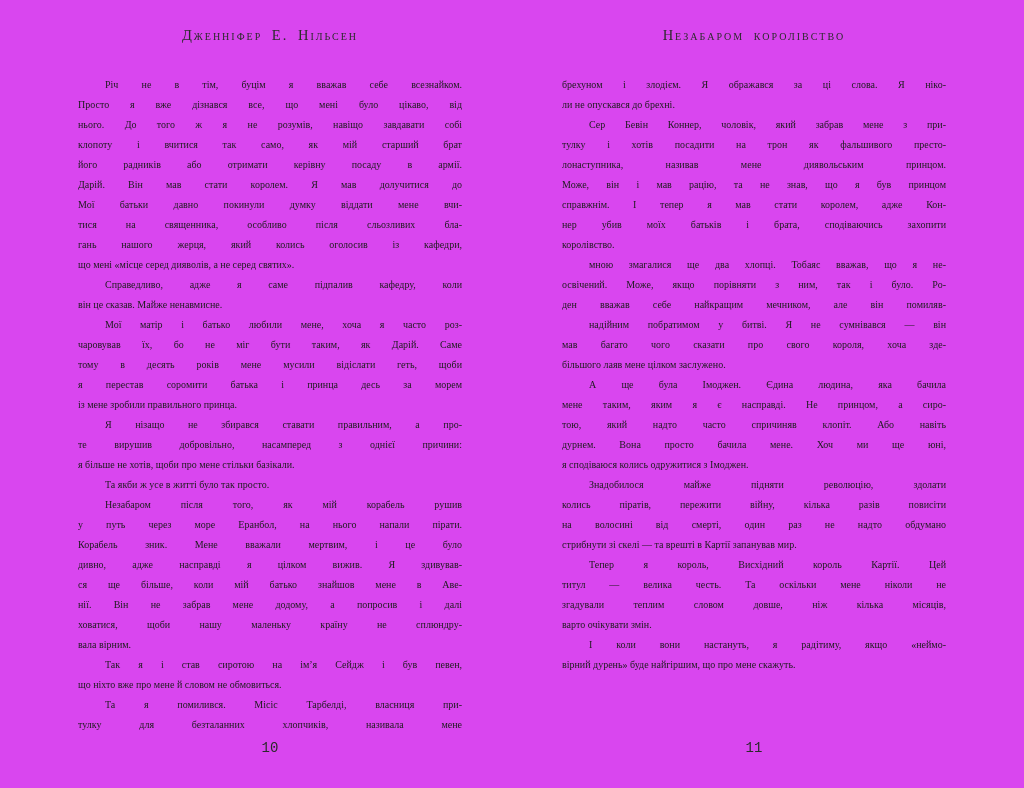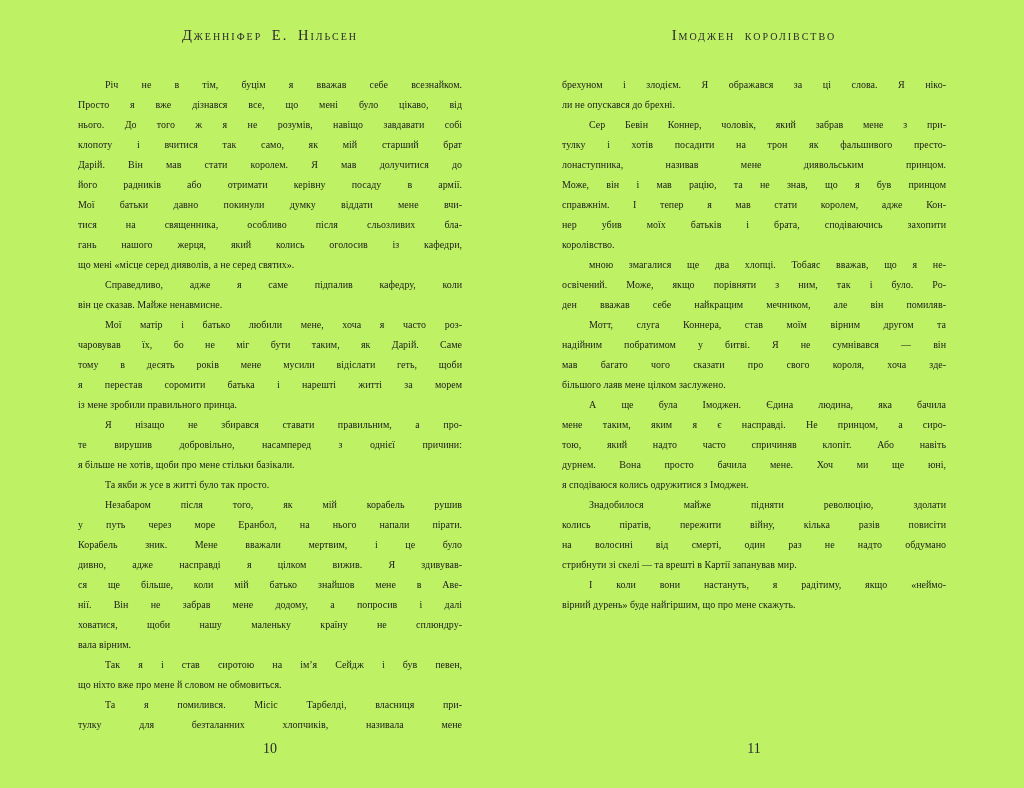--- a/index.html
+++ b/index.html
@@ -9,21 +9,21 @@
   body {
     width: 1024px;
     height: 788px;
     background: #ffffff;
     overflow: hidden;
   }
   .spread {
     display: flex;
     width: 1024px;
     height: 788px;
-    background: #bef264;
+    background: #d946ef;
   }
   .page {
     width: 512px;
     height: 788px;
     box-sizing: border-box;
     position: relative;
     padding-top: 27px;
   }
   .page.left  { padding-left: 78px; padding-right: 50px; }
   .page.right { padding-left: 50px; padding-right: 78px; }
@@ -50,21 +50,21 @@
   .line {
     line-height: 20px;
     text-align: justify;
     text-align-last: justify;
   }
   .line.end { text-align-last: left; }
 
   .folio {
     position: absolute;
     bottom: 31px;
-    font-family: Liberation Serif, serif;
+    font-family: Liberation Mono, monospace;
     font-size: 14px;
     line-height: 17px;
     text-align: center;
     color: #2a2a2a;
   }
   .page.left  .folio { left: 78px; right: 50px; }
   .page.right .folio { left: 50px; right: 78px; }
 </style>
 </head>
 <body>
@@ -72,36 +72,36 @@
 <div class="spread">
 
   <section class="page left">
     <header class="running-head">Дженніфер Е. Нільсен</header>
     <div class="body-text">
         <div class="para indent">
           <div class="line">Річ не в тім, буцім я вважав себе всезнайком.</div>
           <div class="line">Просто я вже дізнався все, що мені було цікаво, від</div>
           <div class="line">нього. До того ж я не розумів, навіщо завдавати собі</div>
           <div class="line">клопоту і вчитися так само, як мій старший брат</div>
+          <div class="line">його радників або отримати керівну посаду в армії.</div>
           <div class="line">Дарій. Він мав стати королем. Я мав долучитися до</div>
-          <div class="line">його радників або отримати керівну посаду в армії.</div>
           <div class="line">Мої батьки давно покинули думку віддати мене вчи-</div>
           <div class="line">тися на священника, особливо після сльозливих бла-</div>
           <div class="line">гань нашого жерця, який колись оголосив із кафедри,</div>
           <div class="line end">що мені «місце серед дияволів, а не серед святих».</div>
         </div>
         <div class="para indent">
           <div class="line">Справедливо, адже я саме підпалив кафедру, коли</div>
           <div class="line end">він це сказав. Майже ненавмисне.</div>
         </div>
         <div class="para indent">
           <div class="line">Мої матір і батько любили мене, хоча я часто роз-</div>
           <div class="line">чаровував їх, бо не міг бути таким, як Дарій. Саме</div>
           <div class="line">тому в десять років мене мусили відіслати геть, щоби</div>
-          <div class="line">я перестав соромити батька і нарешті житті за морем</div>
+          <div class="line">я перестав соромити батька і принца десь за морем</div>
           <div class="line end">із мене зробили правильного принца.</div>
         </div>
         <div class="para indent">
           <div class="line">Я нізащо не збирався ставати правильним, а про-</div>
           <div class="line">те вирушив добровільно, насамперед з однієї причини:</div>
           <div class="line end">я більше не хотів, щоби про мене стільки базікали.</div>
         </div>
         <div class="para indent">
           <div class="line end">Та якби ж усе в житті було так просто.</div>
         </div>
@@ -121,60 +121,65 @@
         </div>
         <div class="para indent">
           <div class="line">Та я помилився. Місіс Тарбелді, власниця при-</div>
           <div class="line">тулку для безталанних хлопчиків, називала мене</div>
         </div>
       </div>
     <footer class="folio">10</footer>
   </section>
 
   <section class="page right">
-    <header class="running-head">Імоджен королівство</header>
+    <header class="running-head">Незабаром королівство</header>
     <div class="body-text">
         <div class="para">
           <div class="line">брехуном і злодієм. Я ображався за ці слова. Я ніко-</div>
           <div class="line end">ли не опускався до брехні.</div>
         </div>
         <div class="para indent">
           <div class="line">Сер Бевін Коннер, чоловік, який забрав мене з при-</div>
           <div class="line">тулку і хотів посадити на трон як фальшивого престо-</div>
           <div class="line">лонаступника, називав мене диявольським принцом.</div>
           <div class="line">Може, він і мав рацію, та не знав, що я був принцом</div>
           <div class="line">справжнім. І тепер я мав стати королем, адже Кон-</div>
           <div class="line">нер убив моїх батьків і брата, сподіваючись захопити</div>
           <div class="line end">королівство.</div>
         </div>
         <div class="para indent">
           <div class="line">мною змагалися ще два хлопці. Тобаяс вважав, що я не-</div>
           <div class="line">освічений. Може, якщо порівняти з ним, так і було. Ро-</div>
           <div class="line">ден вважав себе найкращим мечником, але він помиляв-</div>
         </div>
         <div class="para indent">
-          <div class="line">Мотт, слуга Коннера, став моїм вірним другом та</div>
           <div class="line">надійним побратимом у битві. Я не сумнівався — він</div>
           <div class="line">мав багато чого сказати про свого короля, хоча зде-</div>
           <div class="line end">більшого лаяв мене цілком заслужено.</div>
         </div>
         <div class="para indent">
           <div class="line">А ще була Імоджен. Єдина людина, яка бачила</div>
           <div class="line">мене таким, яким я є насправді. Не принцом, а сиро-</div>
           <div class="line">тою, який надто часто спричиняв клопіт. Або навіть</div>
           <div class="line">дурнем. Вона просто бачила мене. Хоч ми ще юні,</div>
           <div class="line end">я сподіваюся колись одружитися з Імоджен.</div>
         </div>
         <div class="para indent">
           <div class="line">Знадобилося майже підняти революцію, здолати</div>
           <div class="line">колись піратів, пережити війну, кілька разів повисіти</div>
           <div class="line">на волосині від смерті, один раз не надто обдумано</div>
           <div class="line end">стрибнути зі скелі — та врешті в Картії запанував мир.</div>
         </div>
         <div class="para indent">
+          <div class="line">Тепер я король, Висхідний король Картії. Цей</div>
+          <div class="line">титул — велика честь. Та оскільки мене ніколи не</div>
+          <div class="line">згадували теплим словом довше, ніж кілька місяців,</div>
+          <div class="line end">варто очікувати змін.</div>
+        </div>
+        <div class="para indent">
           <div class="line">І коли вони настануть, я радітиму, якщо «неймо-</div>
           <div class="line end">вірний дурень» буде найгіршим, що про мене скажуть.</div>
         </div>
       </div>
     <footer class="folio">11</footer>
   </section>
 
 </div>
 
 </body></html>

